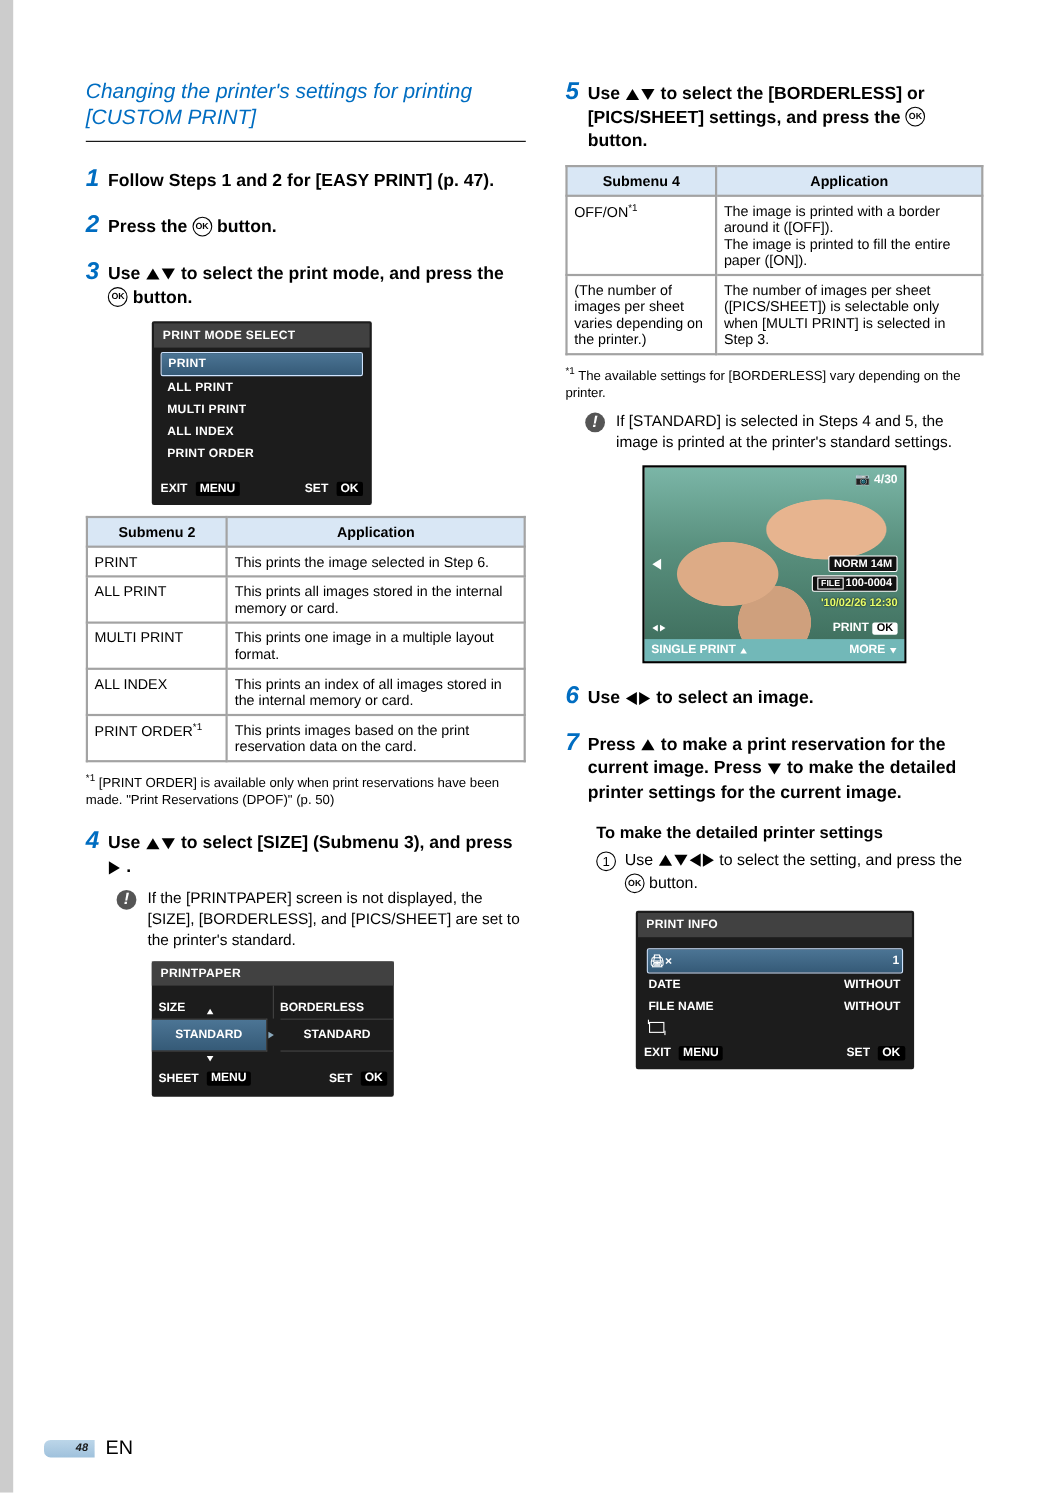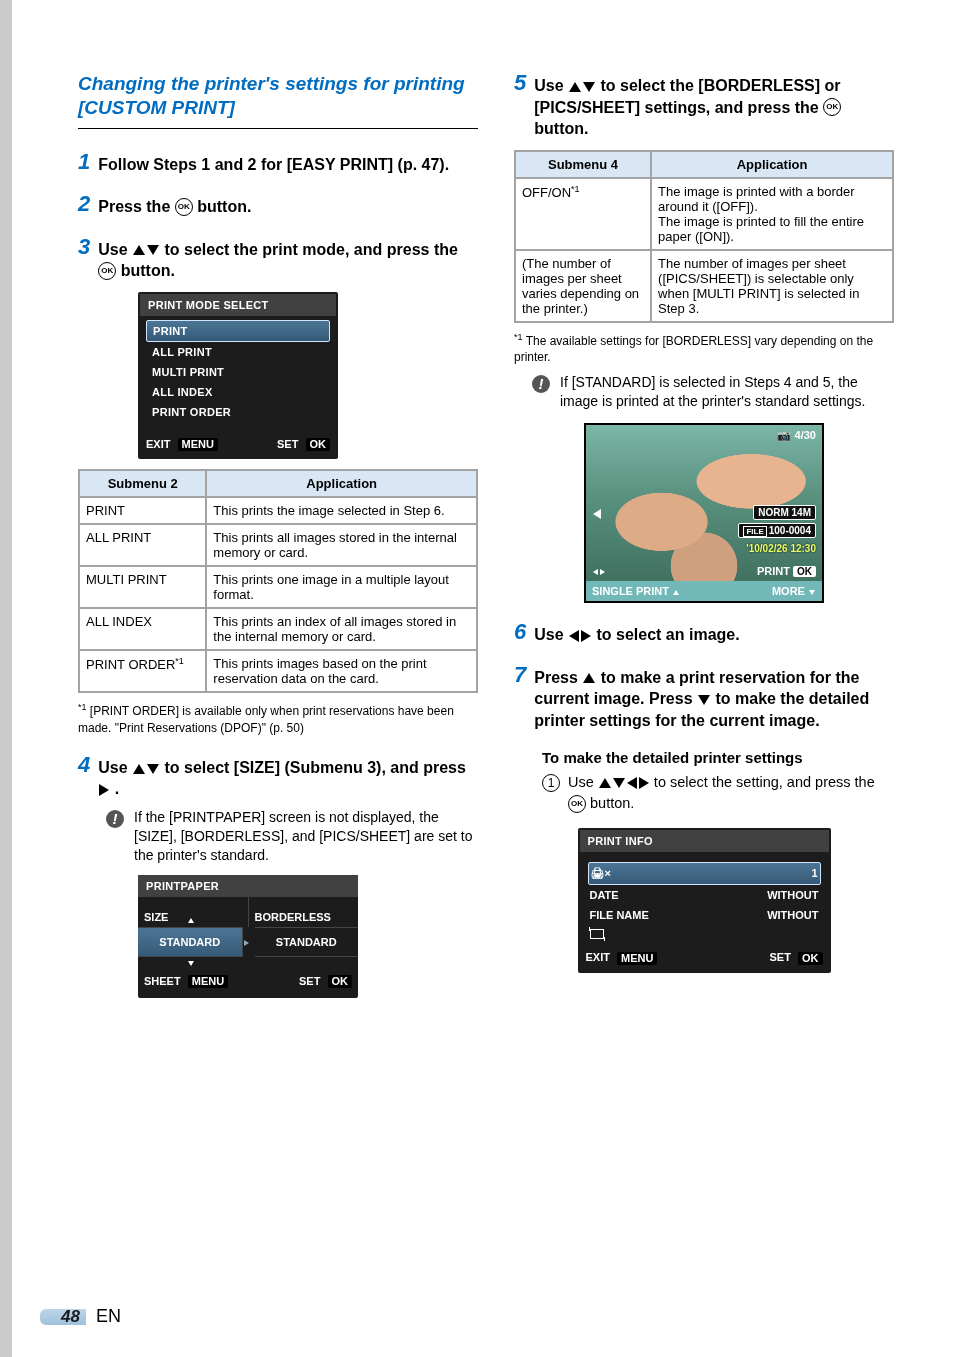--- a/index.html
+++ b/index.html
@@ -26,21 +26,21 @@
     display:flex;
     gap:36px;
   }
   .col{flex:1;min-width:0}
   .col-left{flex:0 0 400px}
   .col-right{flex:1}
 
   
   .sec-title{
     font-family:"Arial Black",Arial,Helvetica,sans-serif;
-    font-weight:700;
+    font-weight:400;
     font-style:italic;
     font-size:19px;
     color:var(--accent);
     line-height:1.25;
     margin:0 0 8px 0;
   }
   .sec-rule{border:none;border-top:1px solid #000;margin:0 0 22px 0}
 
   
   .step{margin:0 0 18px 0}
@@ -164,21 +164,21 @@
   .sub-h{font-weight:700;font-size:15px;margin:18px 0 6px 28px}
   .circ-step{display:flex;gap:8px;margin:6px 0 0 28px;font-size:14.5px;line-height:1.45}
   .circ-num{width:18px;height:18px;border:1.3px solid #000;border-radius:50%;text-align:center;line-height:16px;font-size:12px;flex:0 0 auto;margin-top:2px}
 
   
   .pg-foot{
     position:absolute;bottom:30px;left:40px;display:flex;align-items:center;gap:10px;
   }
   .pg-tab{
     width:46px;height:16px;background:linear-gradient(#bcd6e9,#9fc1dc);border-top-left-radius:6px;border-bottom-left-radius:6px;display:flex;align-items:center;justify-content:flex-end;padding-right:6px;
-    font-weight:700;font-style:italic;font-size:17px;color:#1a1a1a;
+    font-weight:700;font-style:italic;font-size:10px;color:#1a1a1a;
   }
   .pg-lang{font-size:18px}
   .grey-strip{position:absolute;left:0;top:0;bottom:0;width:12px;background:#ccc}
 </style>
 </head>
 <body>
 
 <div class="grey-strip"></div>
 
 <div class="page">

